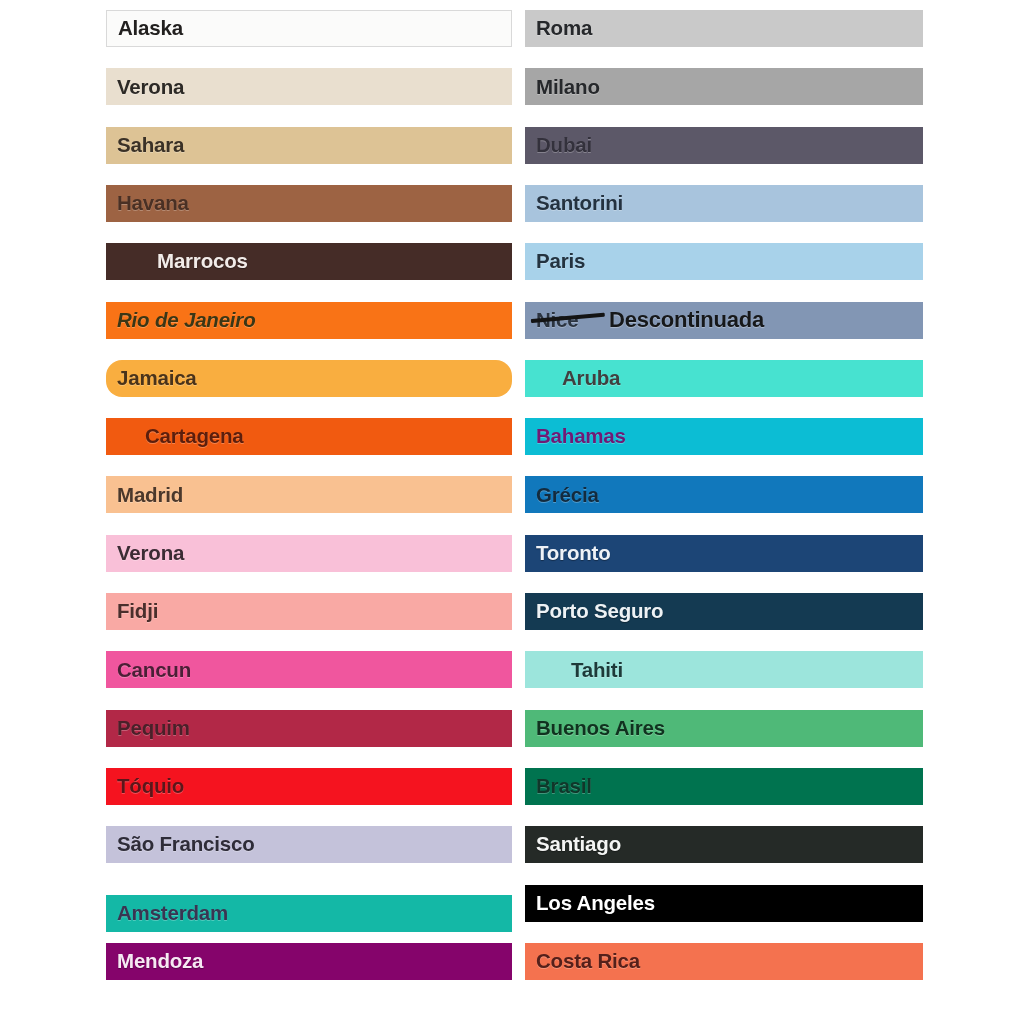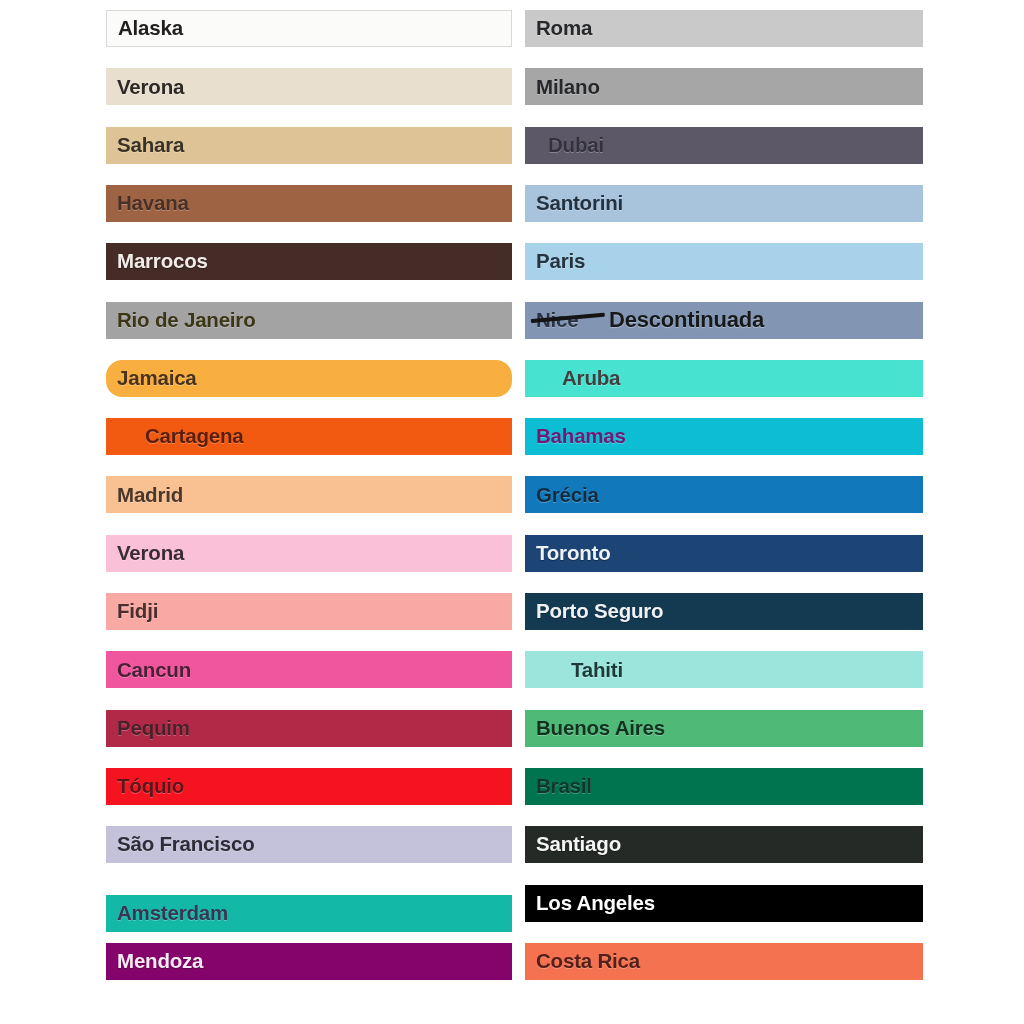--- a/index.html
+++ b/index.html
@@ -99,24 +99,24 @@
       </div>
       <div class="swatch-row dark-text" style="top: 68.3px; height: 37px; background: rgb(233, 223, 207);">
         <span class="swatch-label" style="color: rgb(45, 42, 38);">Verona</span>
       </div>
       <div class="swatch-row dark-text" style="top: 126.6px; height: 37px; background: rgb(221, 195, 149);">
         <span class="swatch-label" style="color: rgb(58, 49, 38);">Sahara</span>
       </div>
       <div class="swatch-row dark-text" style="top: 184.9px; height: 37px; background: rgb(157, 99, 67);">
         <span class="swatch-label" style="color: rgb(74, 48, 36);">Havana</span>
       </div>
-      <div class="swatch-row light-text" style="top: 243.2px; height: 37px; background: rgb(69, 44, 39);">
+      <div class="swatch-row light-text" style="top: 243.2px; height: 37px; background: rgb(69, 44, 39); padding-left: 40px;">
         <span class="swatch-label" style="color: rgb(242, 236, 233);">Marrocos</span>
       </div>
-      <div class="swatch-row dark-text" style="top: 301.5px; height: 37px; background: #a3a3a3;">
+      <div class="swatch-row dark-text" style="top: 301.5px; height: 37px; background: #f97316; font-style: italic;">
         <span class="swatch-label" style="color: rgb(59, 54, 21);">Rio de Janeiro</span>
       </div>
       <div class="swatch-row dark-text" style="top: 359.8px; height: 37px; background: rgb(249, 174, 64); border-radius: 16px;">
         <span class="swatch-label" style="color: rgb(74, 51, 26);">Jamaica</span>
       </div>
       <div class="swatch-row dark-text" style="top: 418.1px; height: 37px; background: rgb(241, 90, 16);">
         <span class="swatch-label" style="color: rgb(92, 30, 12); margin-left: 28px;">Cartagena</span>
       </div>
       <div class="swatch-row dark-text" style="top: 476.4px; height: 37px; background: rgb(249, 193, 145);">
         <span class="swatch-label" style="color: rgb(75, 56, 43);">Madrid</span>
@@ -146,21 +146,21 @@
         <span class="swatch-label" style="color: rgb(246, 233, 243);">Mendoza</span>
       </div>
     </div>
   <div class="swatch-column" id="column-right" style="left: 525px; width: 398px;">
       <div class="swatch-row dark-text" style="top: 10px; height: 37px; background: rgb(201, 201, 201);">
         <span class="swatch-label" style="color: rgb(38, 40, 43);">Roma</span>
       </div>
       <div class="swatch-row dark-text" style="top: 68.3px; height: 37px; background: rgb(166, 166, 166);">
         <span class="swatch-label" style="color: rgb(38, 40, 43);">Milano</span>
       </div>
-      <div class="swatch-row dark-text" style="top: 126.6px; height: 37px; background: rgb(92, 88, 104); padding-left: 12px;">
+      <div class="swatch-row dark-text" style="top: 126.6px; height: 37px; background: rgb(92, 88, 104);">
         <span class="swatch-label" style="color: rgb(51, 49, 60);">Dubai</span>
       </div>
       <div class="swatch-row dark-text" style="top: 184.9px; height: 37px; background: rgb(168, 196, 221);">
         <span class="swatch-label" style="color: rgb(36, 50, 64);">Santorini</span>
       </div>
       <div class="swatch-row dark-text" style="top: 243.2px; height: 37px; background: rgb(168, 210, 234);">
         <span class="swatch-label" style="color: rgb(35, 51, 64);">Paris</span>
       </div>
       <div class="swatch-row dark-text" style="top: 301.5px; height: 37px; background: rgb(130, 150, 180);">
         <span class="swatch-label" style="color: rgb(43, 52, 64);">Nice</span>

